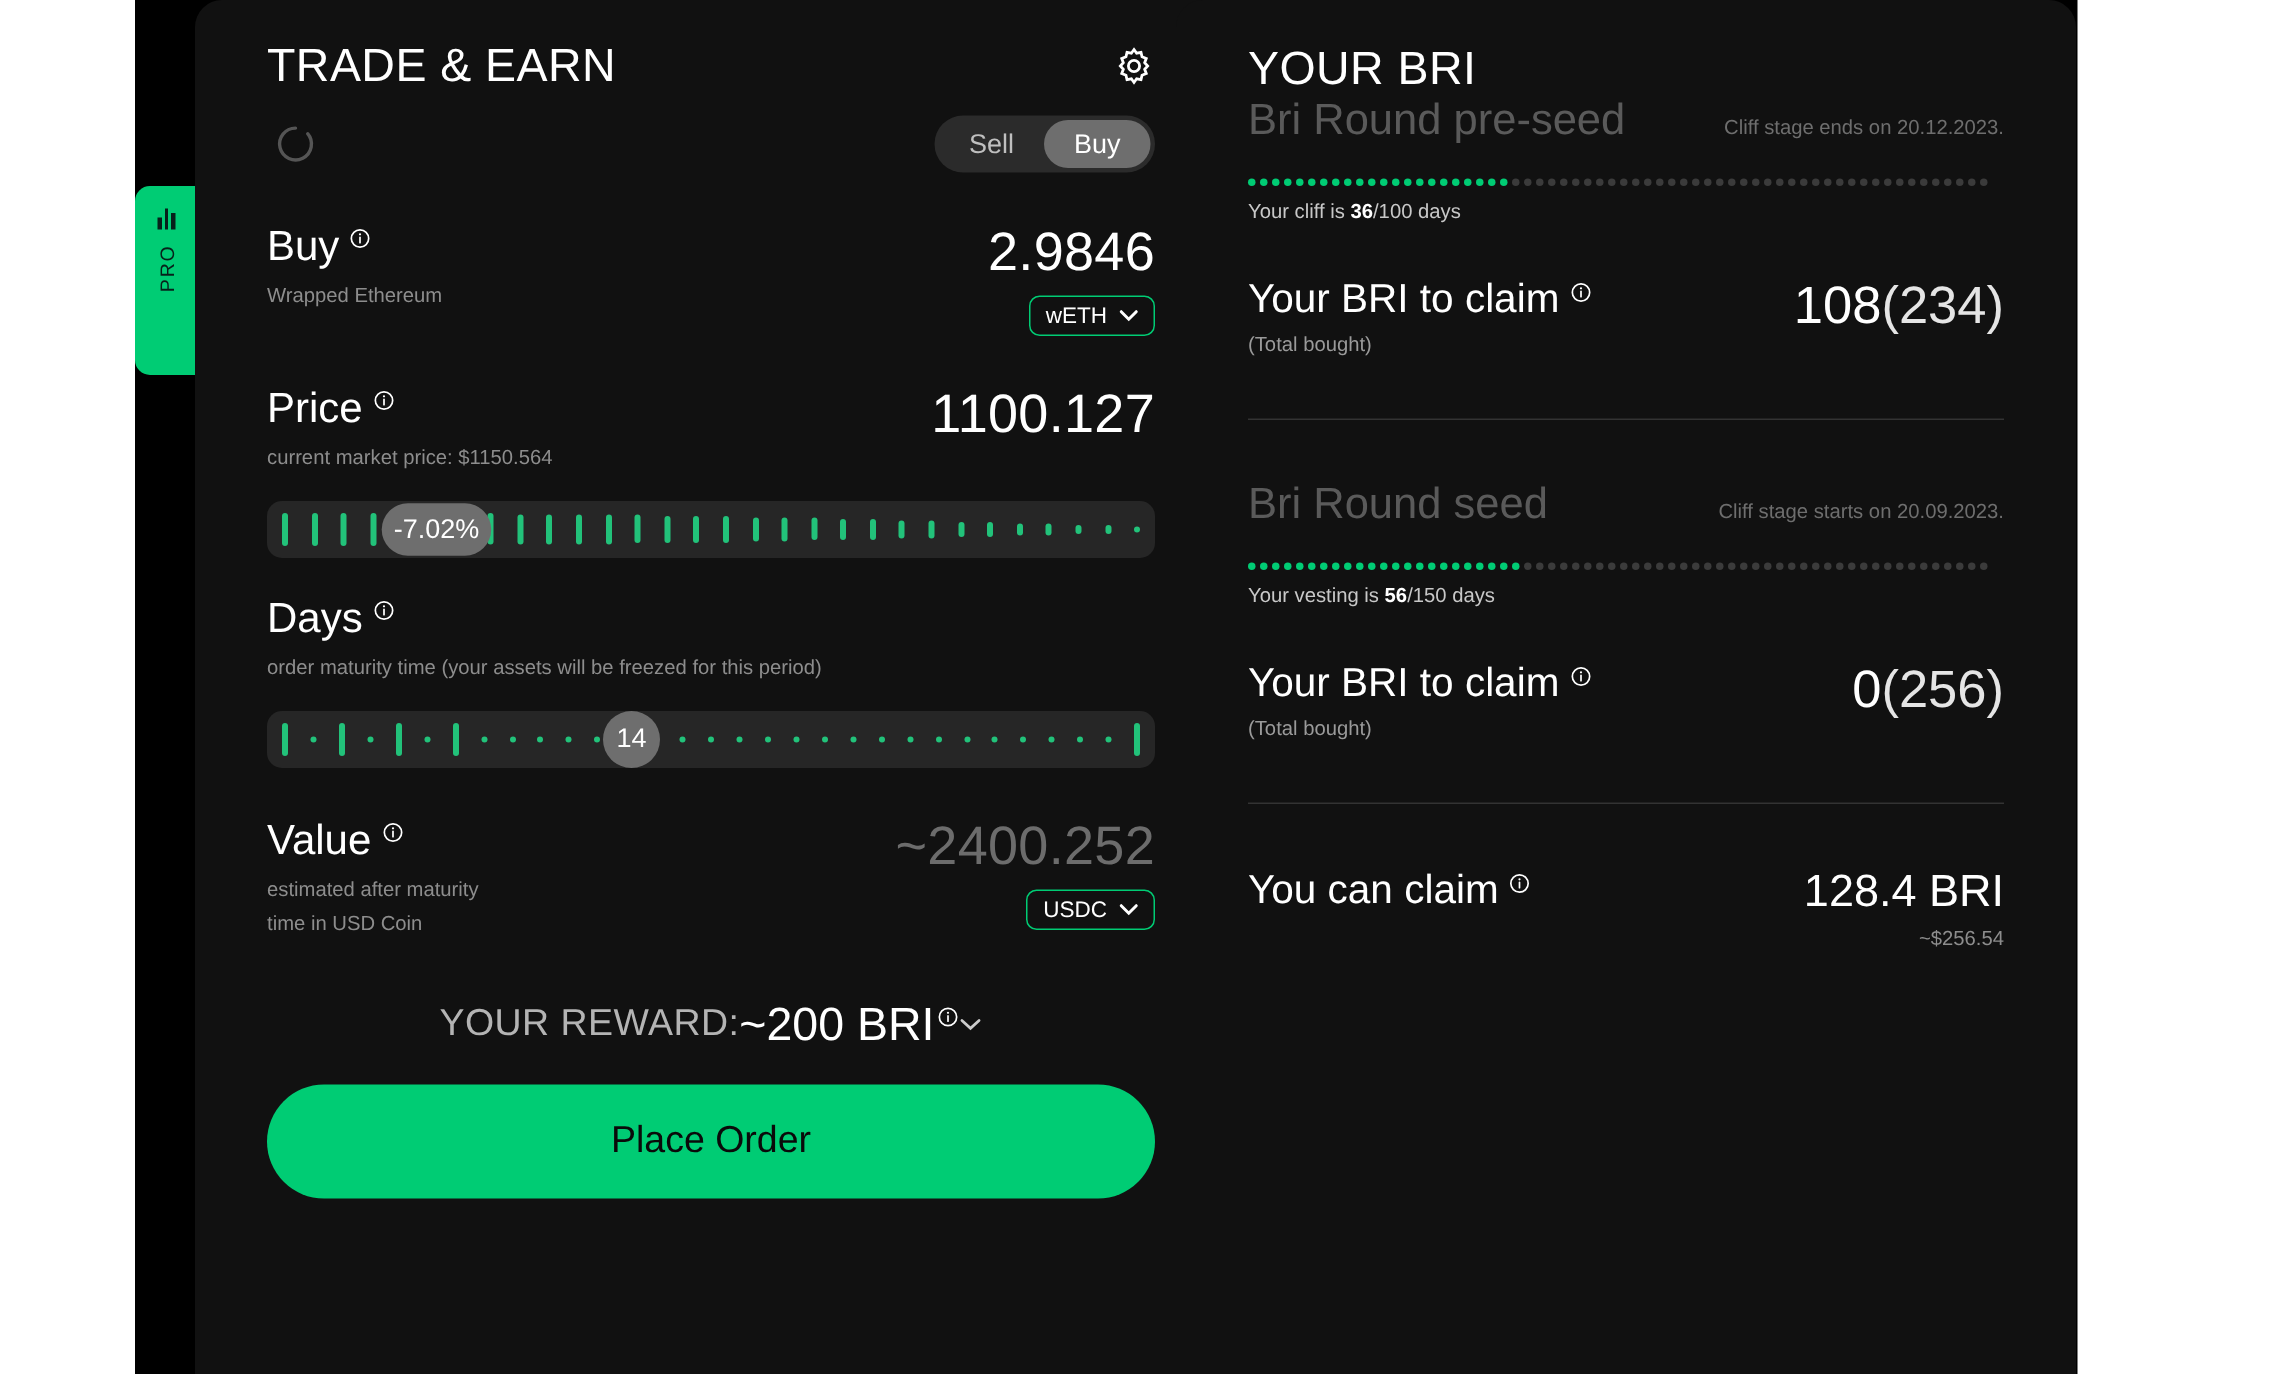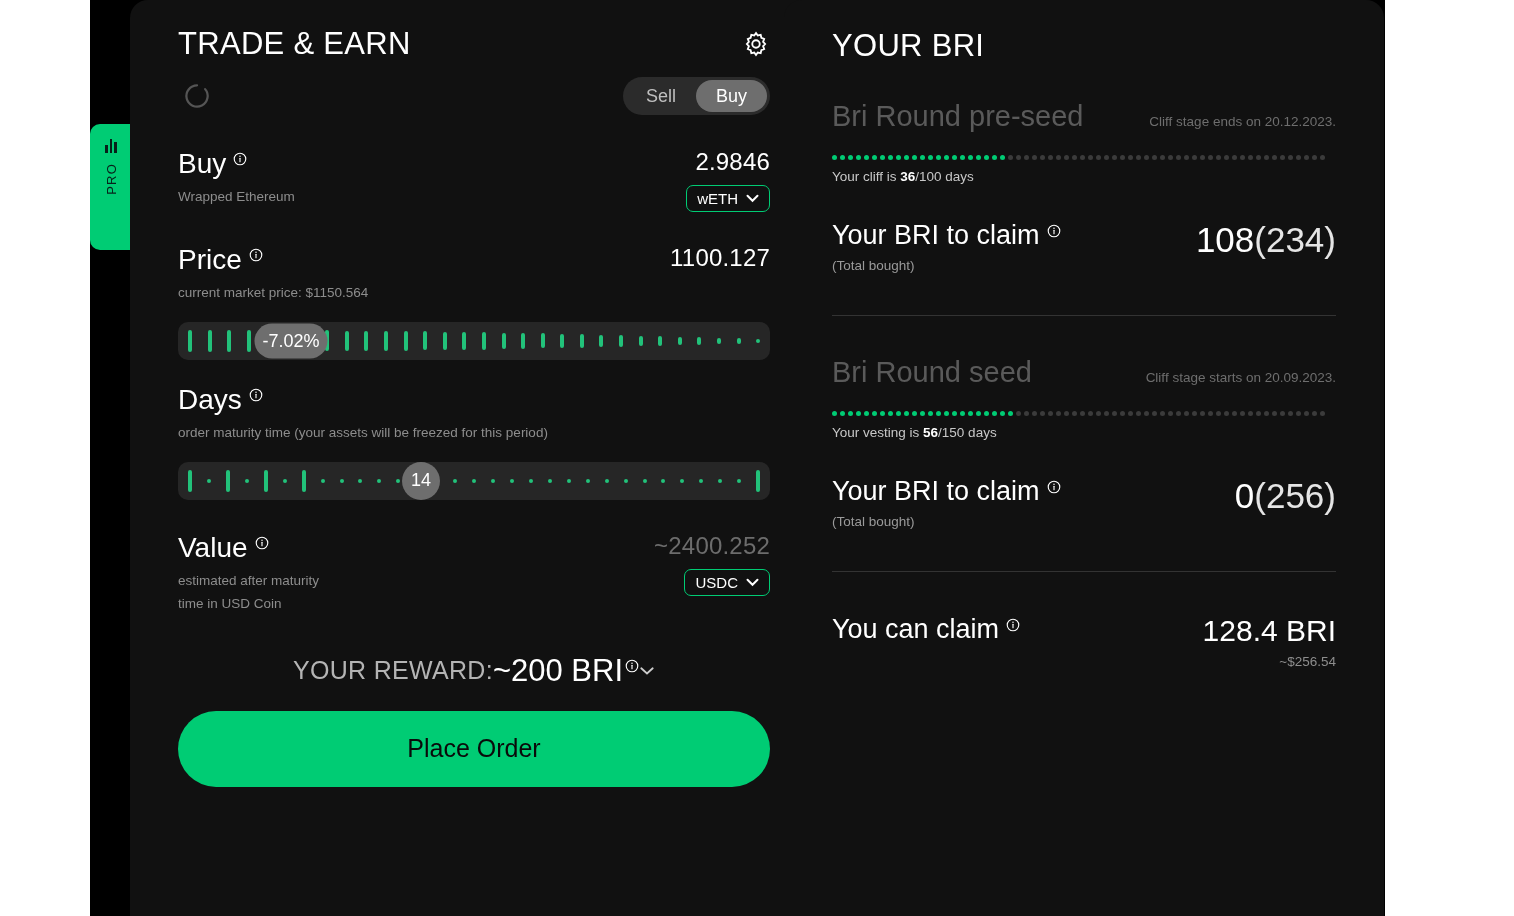--- a/index.html
+++ b/index.html
@@ -66,21 +66,21 @@
     cursor: pointer; line-height: 1.15;
   }
   .seg.active { background: #6e6e6e; color: #ffffff; }
 
   
   .field { margin-top: 26px; }
   .field-row { display: flex; align-items: flex-start; justify-content: space-between; }
   .lbl-wrap { display: flex; align-items: flex-start; gap: 7px; }
   .lbl { color: #ffffff; font-size: 28px; font-weight: 400; line-height: 1; }
   .sub { color: #8d8d8d; font-size: 13.5px; margin-top: 9px; line-height: 1.55; }
-  .amount { color: #ffffff; font-size: 24px; font-weight: 400; line-height: 1; letter-spacing: .2px; }
+  .amount { color: #ffffff; font-size: 36px; font-weight: 400; line-height: 1; letter-spacing: .2px; }
   .amount.muted { color: #6c6c6c; }
   .right-col { display: flex; flex-direction: column; align-items: flex-end; gap: 11px; }
 
   .token-pill {
     display: inline-flex; align-items: center; gap: 8px;
     border: 1.6px solid #00CC74; border-radius: 7px;
     padding: 4px 10px; color: #ffffff; font-size: 15px; cursor: pointer;
   }
 
   .info-ico { display: inline-block; width: 14px; height: 14px; flex: 0 0 auto; cursor: pointer; margin-top: 2px; }
@@ -112,21 +112,21 @@
   .caret { width: 16px; height: 16px; }
 
   .cta {
     display: block; width: 100%; height: 76px; margin-top: 22px;
     background: #00CC74; border: none; border-radius: 38px;
     color: #0a0a0a; font-size: 25px; font-family: inherit; cursor: pointer;
   }
 
   
   .rhead { padding-top: 28px; }
-  .round { margin-top: 36px; }
+  .round { }
   .round-top { display: flex; align-items: baseline; justify-content: space-between; }
   .round-name { color: #5a5a5a; font-size: 29px; font-weight: 400; }
   .round-date { color: #6e6e6e; font-size: 13.5px; }
   .dots { display: flex; align-items: center; gap: 3px; margin-top: 22px; }
   .dots span { width: 5px; height: 5px; border-radius: 50%; background: #3b3b3b; flex: 0 0 auto; }
   .dots span.on { background: #00CC74; }
   .dots-note { color: #c8c8c8; font-size: 13.5px; margin-top: 9px; }
   .dots-note b { color: #ffffff; font-weight: 700; }
 
   .claim-row { display: flex; align-items: flex-start; justify-content: space-between; margin-top: 38px; }

